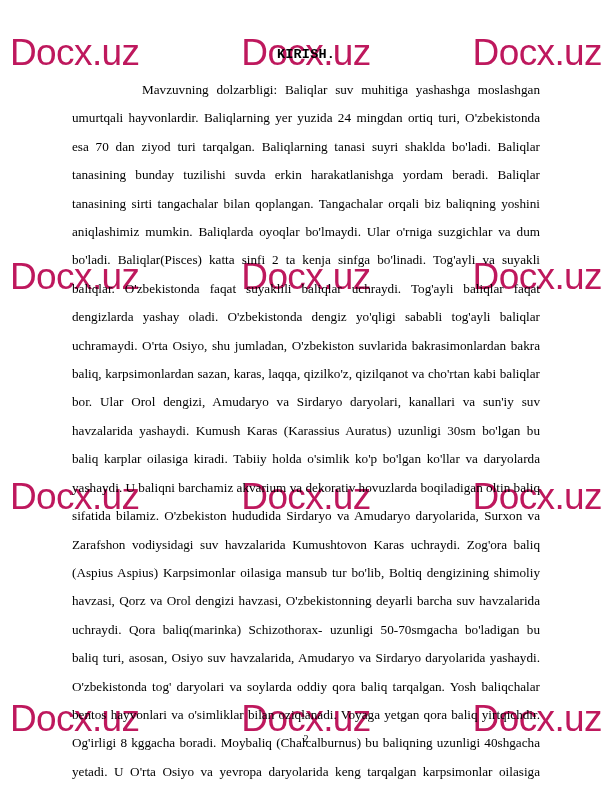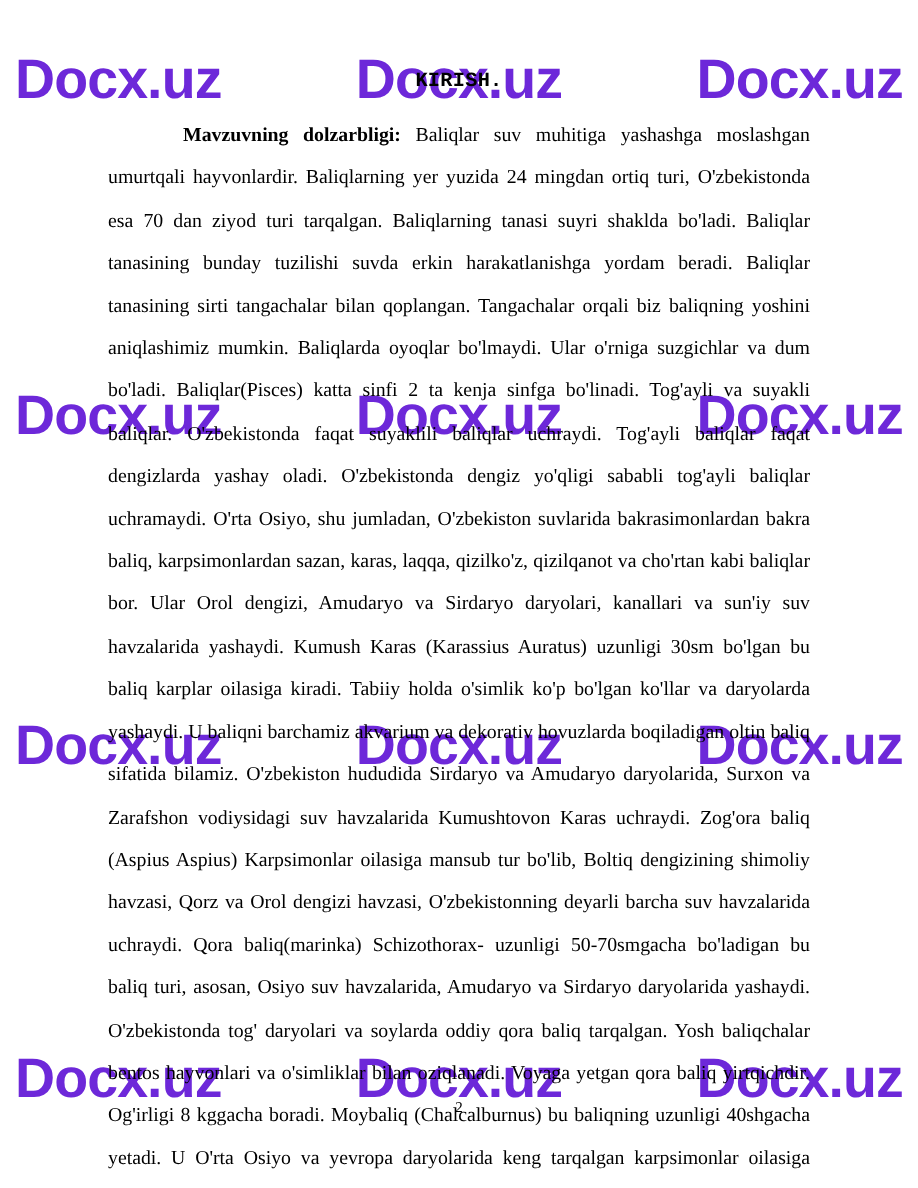--- a/index.html
+++ b/index.html
@@ -42,23 +42,23 @@
     flex-direction: row;
     justify-content: space-between;
     padding: 0 10px;
     box-sizing: border-box;
   }
   .watermark-text {
     font-family: "Liberation Sans", "DejaVu Sans", sans-serif;
     font-size: 37px;
     line-height: 1;
     letter-spacing: -0.6px;
-    color: #6d28d9;
+    color: #be185d;
     white-space: nowrap;
-    font-weight: 700;
+    font-weight: 400;
   }
 
   
   #content-layer {
     position: absolute;
     left: 0;
     top: 0;
     width: 612px;
     height: 792px;
     z-index: 1;
@@ -86,21 +86,22 @@
     text-align: justify;
     text-justify: inter-word;
     color: #000000;
   }
   #body-block p {
     margin: 0;
     text-indent: 50px;
     text-align: justify;
   }
   .lead-label {
-    font-weight: bold;
+    font-weight: normal;
+    margin-left: 20px;
   }
 
   #page-number {
     position: absolute;
     top: 733px;
     left: 0;
     width: 612px;
     text-align: center;
     font-size: 10px;
     font-family: "Liberation Serif", "DejaVu Serif", serif;

